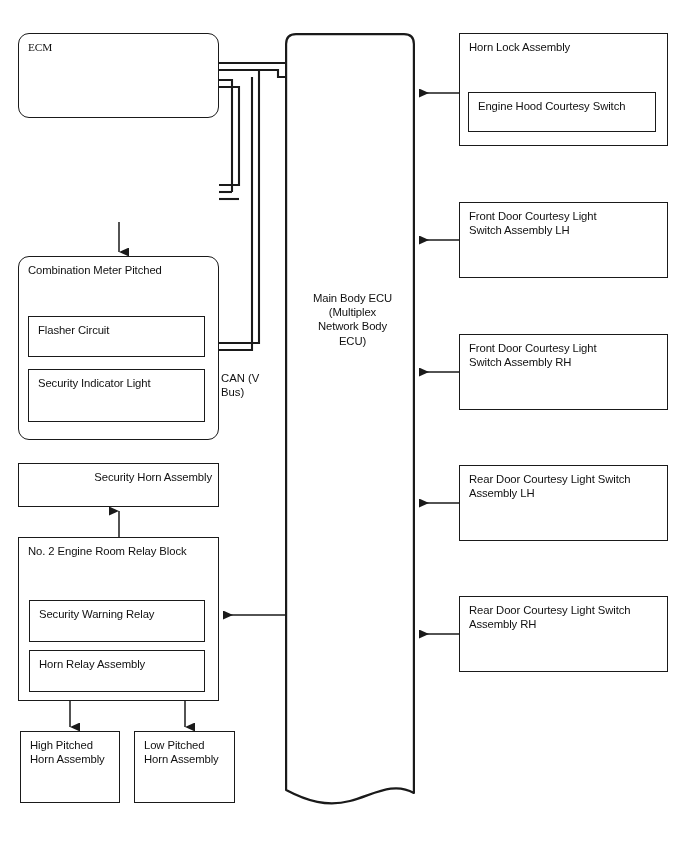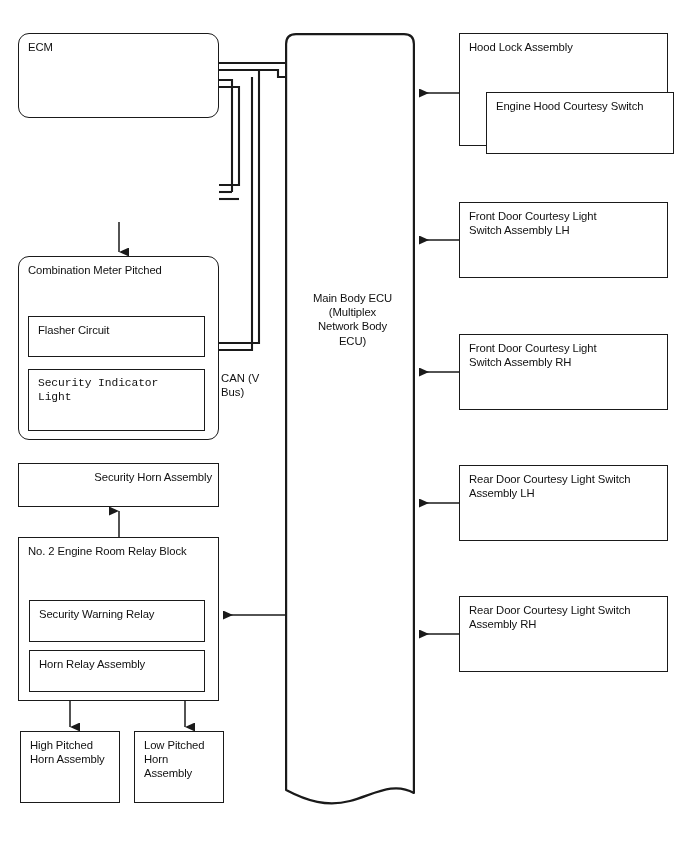--- a/index.html
+++ b/index.html
@@ -96,32 +96,32 @@
                C 108 748 88 762 65 768
                C 42 774 22 768 1.1 757
                L 1.1 11 Q 1.1 1.1 11 1.1 Z" fill="#ffffff" stroke="#1a1a1a" stroke-width="2.2" stroke-linejoin="round"></path>
     </svg>
     <div class="lbl">Main Body ECU
 (Multiplex
 Network Body
 ECU)</div>
   </div>
 
-  <div class="node rounded" style="left:18px; top:33px; width:201px; height:85px;">
+  <div class="node rounded" style="left:18px; top:33px; width:201px; height:85px;font-family:Liberation Serif, serif;">
     <div class="lbl">ECM</div>
   </div>
 
 
   <div class="node rounded" style="left:18px; top:256px; width:201px; height:184px;">
     <div class="lbl">Combination Meter Pitched</div>
   </div>
   <div class="node inner" style="left:28px; top:316px; width:177px; height:41px;">
     <div class="lbl">Flasher Circuit</div>
   </div>
-  <div class="node inner" style="left:28px; top:369px; width:177px; height:62px;font-family:Liberation Mono, monospace;">
+  <div class="node inner" style="left:28px; top:369px; width:177px; height:53px;">
     <div class="lbl">Security Indicator Light</div>
   </div>
 
   <div class="node" style="left:18px; top:463px; width:201px; height:44px;text-align:right;">
     <div class="lbl">Security Horn Assembly</div>
   </div>
 
   <div class="node" style="left:18px; top:537px; width:201px; height:164px;">
     <div class="lbl">No. 2 Engine Room Relay Block</div>
   </div>
@@ -129,29 +129,29 @@
     <div class="lbl">Security Warning Relay</div>
   </div>
   <div class="node inner" style="left:29px; top:650px; width:176px; height:42px;">
     <div class="lbl">Horn Relay Assembly</div>
   </div>
 
   <div class="node" style="left:20px; top:731px; width:100px; height:72px;text-decoration:underline;">
     <div class="lbl">High Pitched
 Horn Assembly</div>
   </div>
-  <div class="node" style="left:134px; top:731px; width:90px; height:72px;">
+  <div class="node" style="left:134px; top:731px; width:101px; height:72px;">
     <div class="lbl">Low Pitched
 Horn Assembly</div>
   </div>
 
   <div class="node" style="left:459px; top:33px; width:209px; height:113px;">
-    <div class="lbl">Hood Lock Assembly</div>
-  </div>
-  <div class="node inner" style="left:486px; top:92px; width:188px; height:62px;text-decoration:underline;">
+    <div class="lbl">Horn Lock Assembly</div>
+  </div>
+  <div class="node inner" style="left:468px; top:92px; width:188px; height:40px;text-decoration:underline;">
     <div class="lbl">Engine Hood Courtesy Switch</div>
   </div>
 
   <div class="node" style="left:459px; top:202px; width:209px; height:76px;">
     <div class="lbl">Front Door Courtesy Light
 Switch Assembly LH</div>
   </div>
 
   <div class="node" style="left:459px; top:334px; width:209px; height:76px;">
     <div class="lbl">Front Door Courtesy Light

